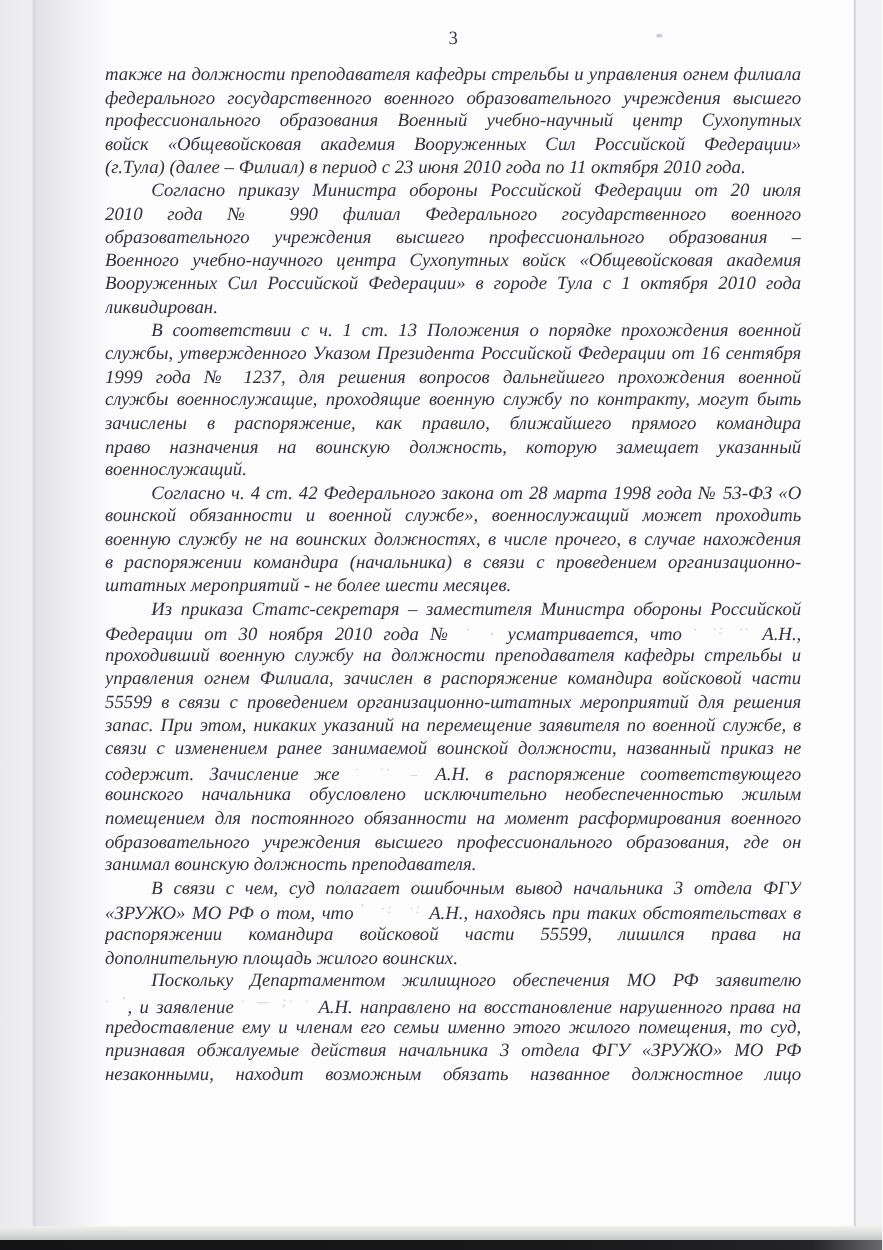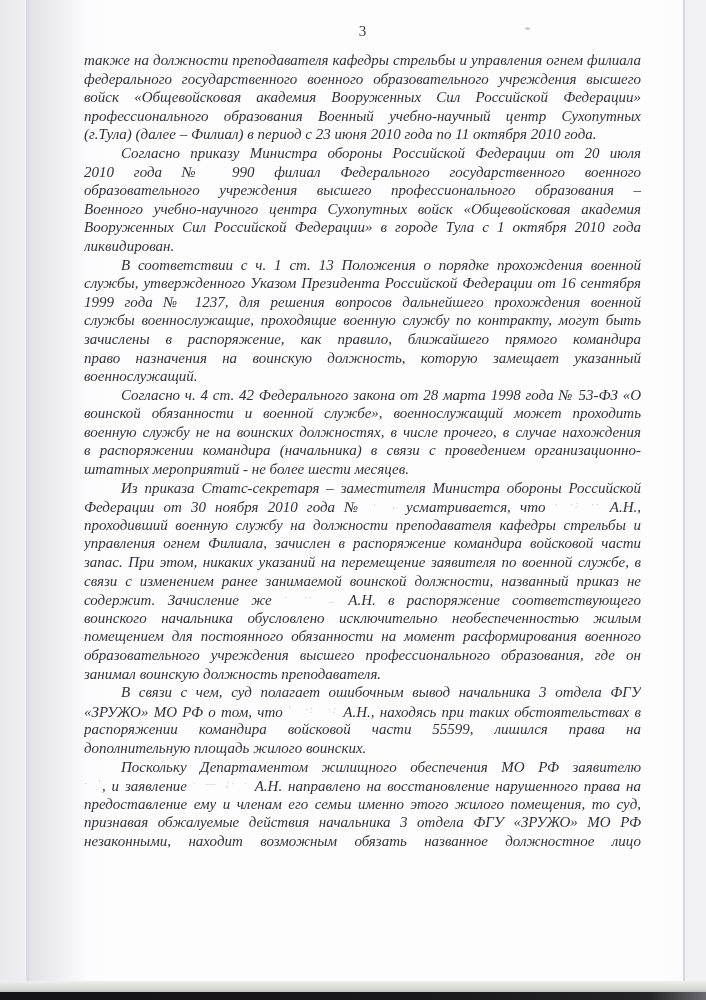--- a/index.html
+++ b/index.html
@@ -85,22 +85,22 @@
   <div class="scanner-band-right"></div>
   <div class="strip-gray"></div>
   <div class="strip-black"></div>
   <div class="dust" style="left:525px; top:27px;"></div>
 
   <div class="page-number">3</div>
   <div class="text-block">
       <div class="paragraph">
         <div class="line">также на должности преподавателя кафедры стрельбы и управления огнем филиала</div>
         <div class="line">федерального государственного военного образовательного учреждения высшего</div>
+        <div class="line">профессионального образования Военный учебно-научный центр Сухопутных</div>
         <div class="line">войск «Общевойсковая академия Вооруженных Сил Российской Федерации»</div>
-        <div class="line">профессионального образования Военный учебно-научный центр Сухопутных</div>
         <div class="line endline">(г.Тула) (далее – Филиал) в период с 23 июня 2010 года по 11 октября 2010 года.</div>
       </div>
       <div class="paragraph">
         <div class="line indent">Согласно приказу Министра обороны Российской Федерации от 20 июля</div>
         <div class="line">2010 года № 990 филиал Федерального государственного военного</div>
         <div class="line">образовательного учреждения высшего профессионального образования –</div>
         <div class="line">Военного учебно-научного центра Сухопутных войск «Общевойсковая академия</div>
         <div class="line">Вооруженных Сил Российской Федерации» в городе Тула с 1 октября 2010 года</div>
         <div class="line endline">ликвидирован.</div>
       </div>
@@ -118,20 +118,21 @@
         <div class="line">воинской обязанности и военной службе», военнослужащий может проходить</div>
         <div class="line">военную службу не на воинских должностях, в числе прочего, в случае нахождения</div>
         <div class="line">в распоряжении командира (начальника) в связи с проведением организационно-</div>
         <div class="line endline">штатных мероприятий - не более шести месяцев.</div>
       </div>
       <div class="paragraph">
         <div class="line indent">Из  приказа Статс-секретаря – заместителя Министра обороны Российской</div>
         <div class="line">Федерации от 30 ноября 2010 года № <span class="redacted" style="width: 24px;">· ,</span> усматривается, что <span class="redacted" style="width: 46px;">· ·: ··</span> А.Н.,</div>
         <div class="line">проходивший военную службу на должности преподавателя кафедры стрельбы и</div>
         <div class="line">управления огнем Филиала, зачислен в распоряжение командира войсковой части</div>
+        <div class="line">55599 в связи с проведением организационно-штатных мероприятий для решения</div>
         <div class="line">запас. При этом, никаких указаний на перемещение заявителя по военной службе, в</div>
         <div class="line">связи с изменением ранее занимаемой воинской должности, названный приказ не</div>
         <div class="line">содержит. Зачисление же <span class="redacted" style="width: 52px;">· ·· _</span> А.Н. в распоряжение соответствующего</div>
         <div class="line">воинского начальника обусловлено исключительно необеспеченностью жилым</div>
         <div class="line">помещением для постоянного обязанности на момент расформирования военного</div>
         <div class="line">образовательного учреждения высшего профессионального образования, где он</div>
         <div class="line endline">занимал воинскую должность преподавателя.</div>
       </div>
       <div class="paragraph">
         <div class="line indent">В связи с чем, суд полагает ошибочным вывод начальника 3 отдела ФГУ</div>

